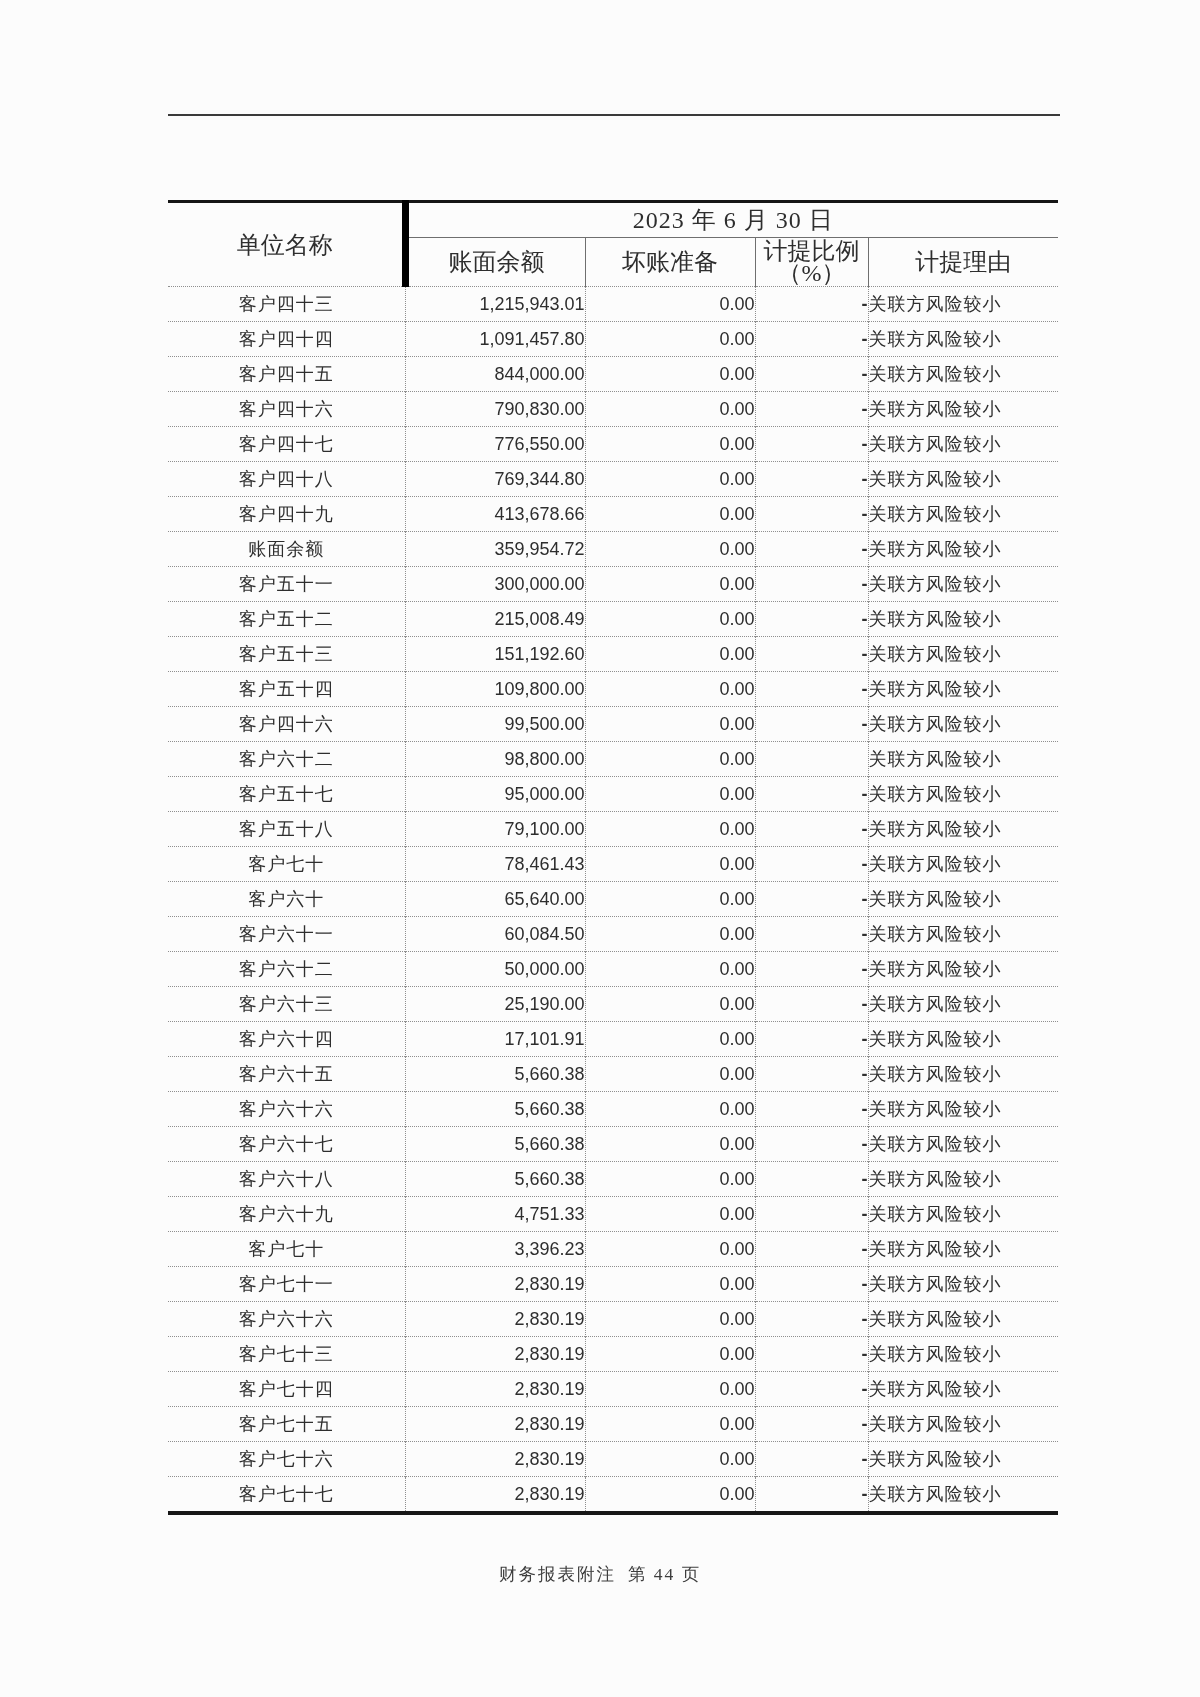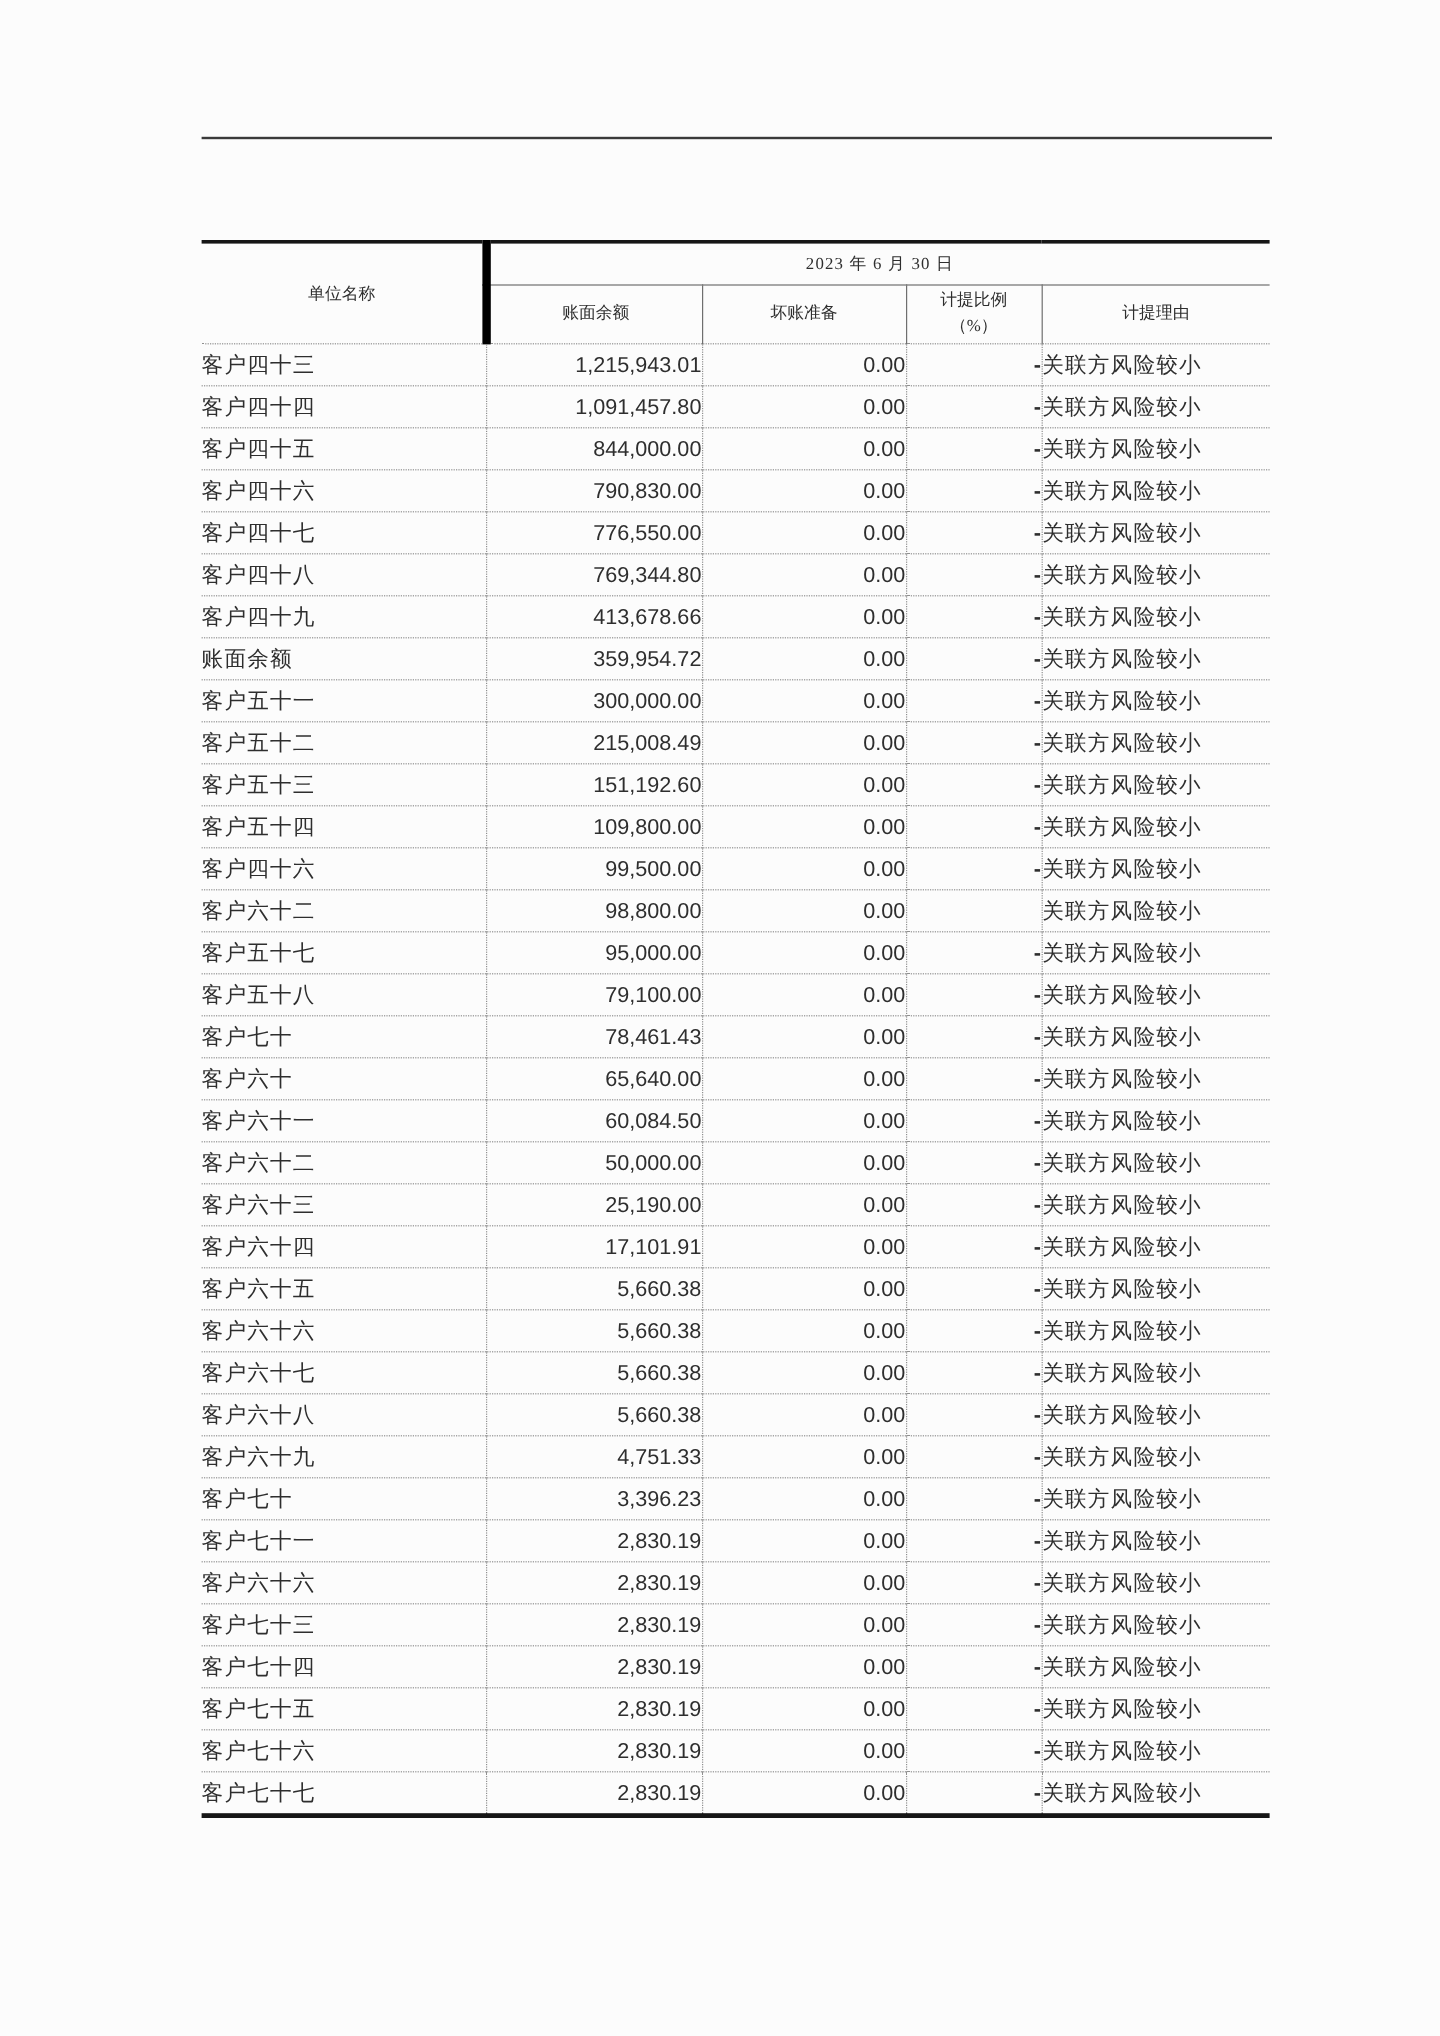--- a/index.html
+++ b/index.html
@@ -30,21 +30,21 @@
     left: 168px;
     top: 200px;
     width: 890px;
     border-collapse: collapse;
     table-layout: fixed;
     border-top: 3px solid #161616;
     border-bottom: 4px solid #161616;
   }
   .fin-table th {
     font-weight: normal;
-    font-size: 14px;
+    font-size: 24px;
     padding: 0;
     text-align: center;
     vertical-align: middle;
   }
   .hdr-date {
     height: 34px;
     border-bottom: 1px solid #6f6f6f;
     border-left: 1px solid #6f6f6f;
     letter-spacing: 1px;
   }
@@ -64,21 +64,21 @@
     border-top: 1px dotted #8f8f8f;
     border-left: 1px dotted #8f8f8f;
     padding: 0;
     vertical-align: middle;
     white-space: nowrap;
     overflow: hidden;
   }
   .fin-table tbody td:first-child {
     border-left: none;
   }
-  td.c1 { text-align: left; padding-left: 13px; letter-spacing: 1px; }
+  td.c1 { text-align: center; padding-left: 13px; letter-spacing: 1px; }
   td.c2, td.c3 {
     text-align: right;
     padding-right: 14px;
     font-family: "Liberation Sans", "DejaVu Sans", sans-serif;
     font-size: 16.5px;
   }
   td.c4 {
     text-align: right;
     padding-right: 16px;
     font-family: "Liberation Sans", "DejaVu Sans", sans-serif;
@@ -367,14 +367,17 @@
         <tr>
           <td class="c1">客户七十七</td>
           <td class="c2">2,830.19</td>
           <td class="c3">0.00</td>
           <td class="c4">-</td>
           <td class="c5">关联方风险较小</td>
         </tr>
       </tbody>
   </table>
 
+  <div class="footer">
+    <span>财务报表附注</span><span class="gap"></span><span>第 44 页</span>
+  </div>
 
 </div>
 
 </body></html>

